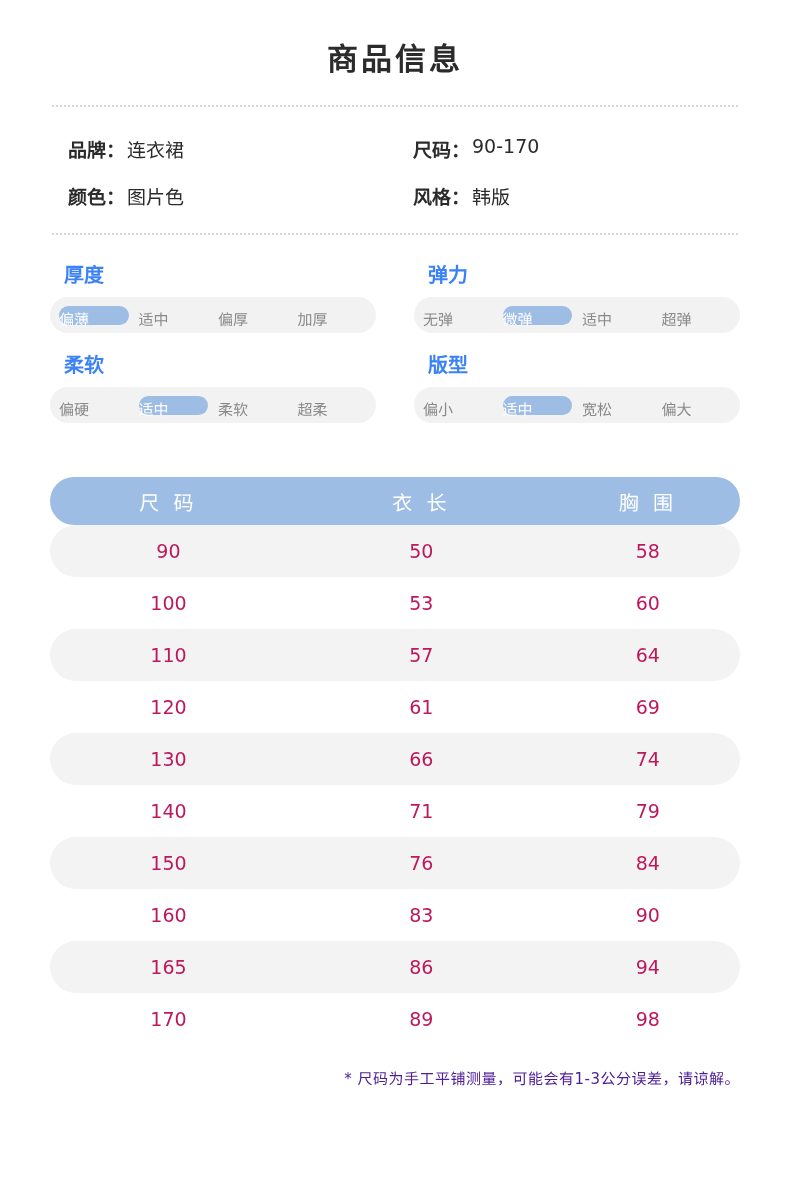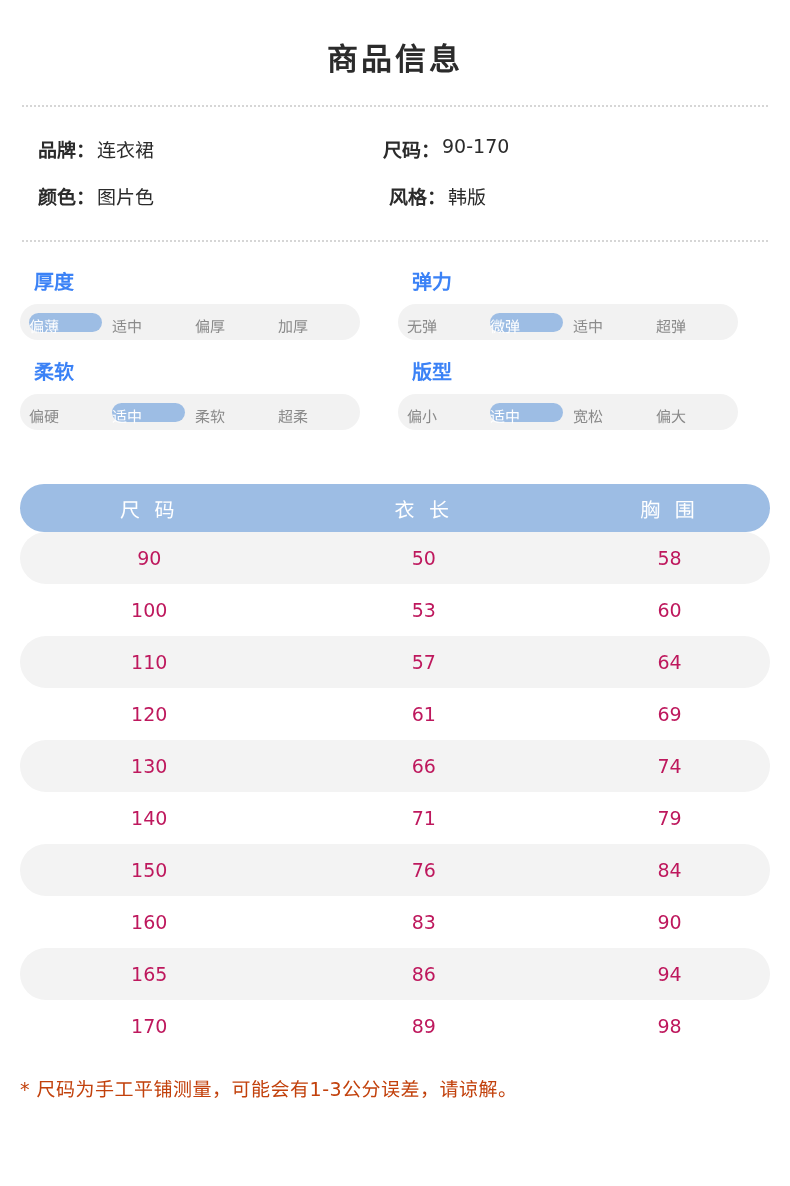--- a/index.html
+++ b/index.html
@@ -12,21 +12,21 @@
     height: 1186px;
     font-family: "DejaVu Sans", "Liberation Sans", sans-serif;
     color: #333333;
     position: relative;
     overflow: hidden;
   }
   .page {
     width: 790px;
     height: 1186px;
     box-sizing: border-box;
-    padding: 0 20px;
+    padding: 0 50px;
     position: relative;
   }
   
   .title {
     text-align: center;
     font-size: 31px;
     font-weight: bold;
     color: #2b2b2b;
     letter-spacing: 3px;
     padding-top: 34px;
@@ -39,21 +39,21 @@
   }
   
   .basic-info {
     padding: 28px 0 24px 0;
   }
   .info-row {
     display: flex;
     align-items: center;
     margin-bottom: 20px;
   }
-  .info-row:last-child { margin-bottom: 7px; gap: 6px; }
+  .info-row:last-child { margin-bottom: 0; }
   .info-cell {
     display: flex;
     align-items: flex-start;
     font-size: 19px;
   }
   .info-cell.left { width: 355px; padding-left: 18px; box-sizing: border-box;}
   .info-cell.right { padding-left: 8px; }
   .info-label {
     font-weight: bold;
     color: #2b2b2b;
@@ -138,23 +138,23 @@
   }
   .cell {
     text-align: center;
     font-size: 19px;
     color: #be185d;
   }
   .cell.c0 { width: 36%; }
   .cell.c1 { width: 36%; }
   .cell.c2 { width: 28%; }
   .note {
-    text-align: left;
-    font-size: 19px;
-    color: #c2410c;
+    text-align: right;
+    font-size: 15px;
+    color: #4c1d95;
     padding-top: 22px;
     letter-spacing: 0.5px;
   }
 </style>
 </head>
 <body>
 
 <div class="page">
 
   <div class="title">商品信息</div>

